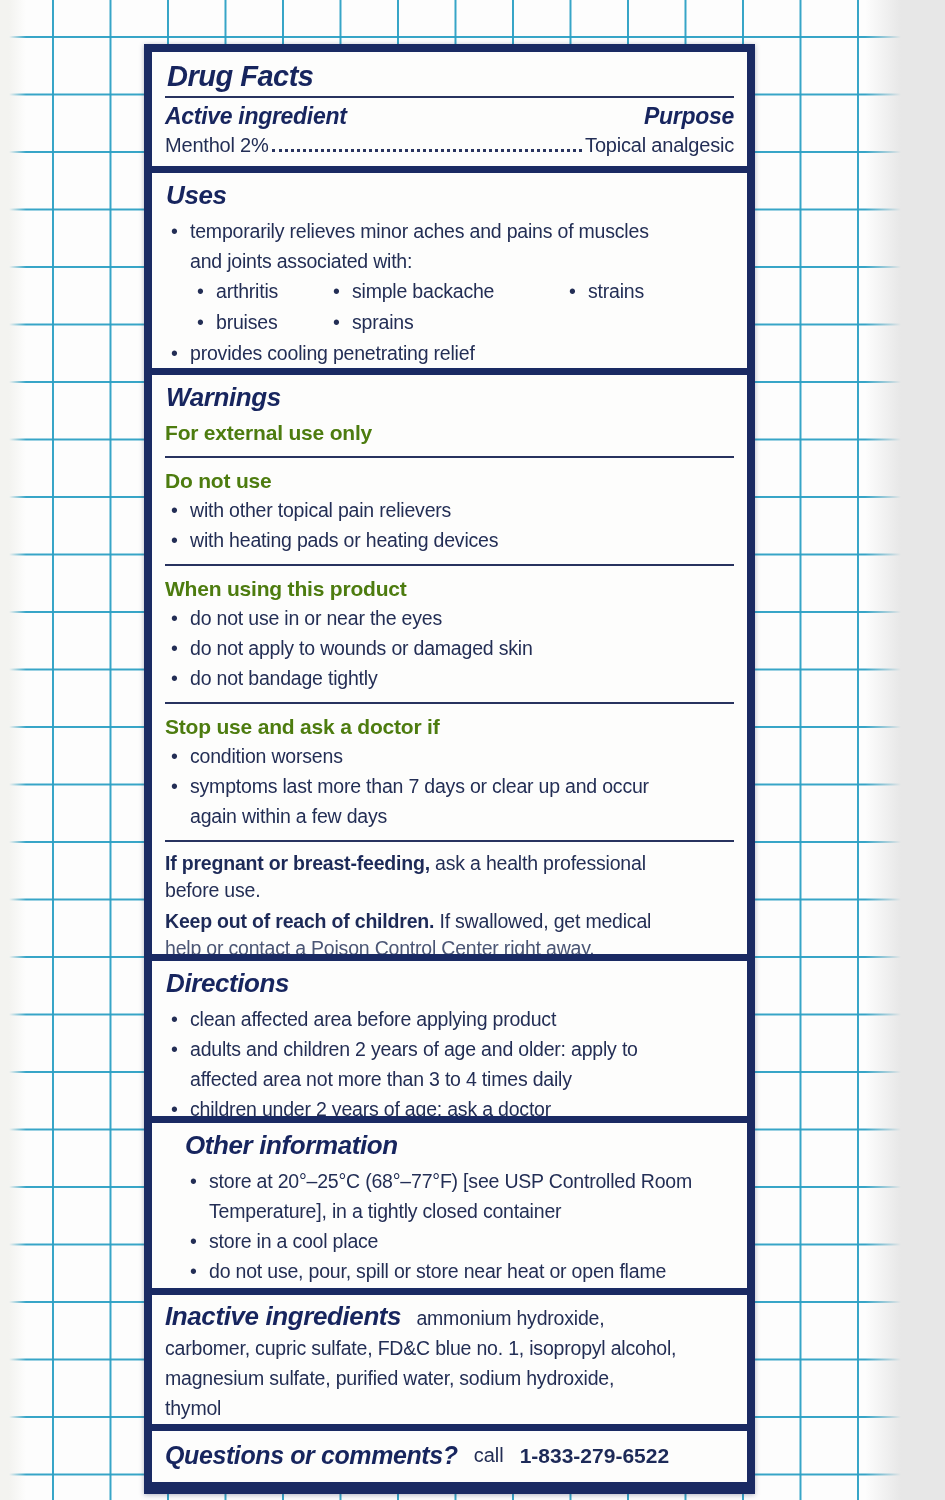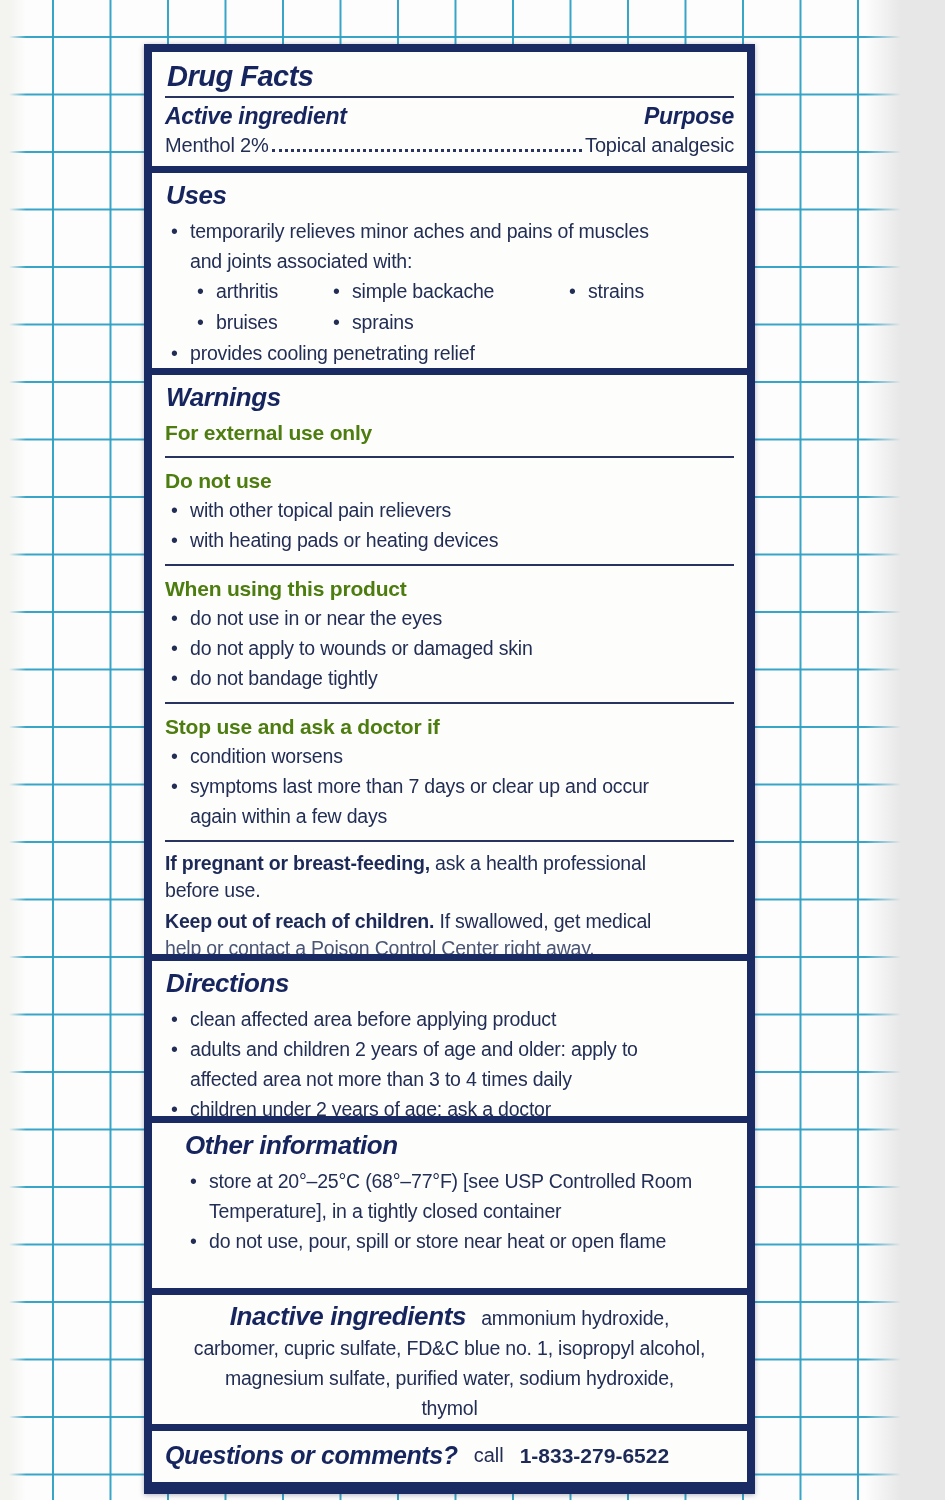--- a/index.html
+++ b/index.html
@@ -39,21 +39,21 @@
     background:#fdfdfc;
     box-sizing:border-box;
     padding:4px 13px 2px 13px;
     overflow:hidden;
   }
   .sec-header{height:114px;}
   .sec-uses{height:195px;}
   .sec-warnings{height:579px;}
   .sec-directions{height:155px;}
   .sec-other{height:165px;padding-left:32px;}
-  .sec-inactive{height:129px;text-align:center;}
+  .sec-inactive{height:129px;}
   .sec-questions{flex:1;display:flex;align-items:center;gap:16px;padding-top:0;}
   h1.df-title{
     font-size:29px;font-style:italic;font-weight:bold;color:#17255e;
     margin:4px 0 3px 2px;letter-spacing:-.5px;
   }
   .rule{height:2px;background:#28335f;margin:2px 0 4px 0;}
   .subrule{height:2px;background:#28335f;margin:9px 0 8px 0;}
   .ai-row{display:flex;justify-content:space-between;align-items:flex-end;margin-top:5px;}
   .ai-head{font-size:23px;font-style:italic;font-weight:bold;color:#17255e;letter-spacing:-.3px;}
   .ml-row{display:flex;align-items:baseline;font-size:20px;margin-top:4px;letter-spacing:-.2px;}
@@ -153,20 +153,21 @@
     <div class="bullet">clean affected area before applying product</div>
     <div class="bullet">adults and children 2 years of age and older: apply to
 affected area not more than 3 to 4 times daily</div>
     <div class="bullet">children under 2 years of age: ask a doctor</div>
   </section>
 
   <section class="sec sec-other">
     <h2 class="sec-title">Other information</h2>
     <div class="bullet">store at 20°–25°C (68°–77°F) [see USP Controlled Room
 Temperature], in a tightly closed container</div>
+    <div class="bullet">store in a cool place</div>
     <div class="bullet">do not use, pour, spill or store near heat or open flame</div>
   </section>
 
   <section class="sec sec-inactive">
     <p class="inactive-para"><span class="inactive-title">Inactive ingredients</span><span class="r" style="white-space:pre-line"> ammonium hydroxide,
 carbomer, cupric sulfate, FD&amp;C blue no. 1, isopropyl alcohol,
 magnesium sulfate, purified water, sodium hydroxide,
 thymol</span></p>
   </section>
 

